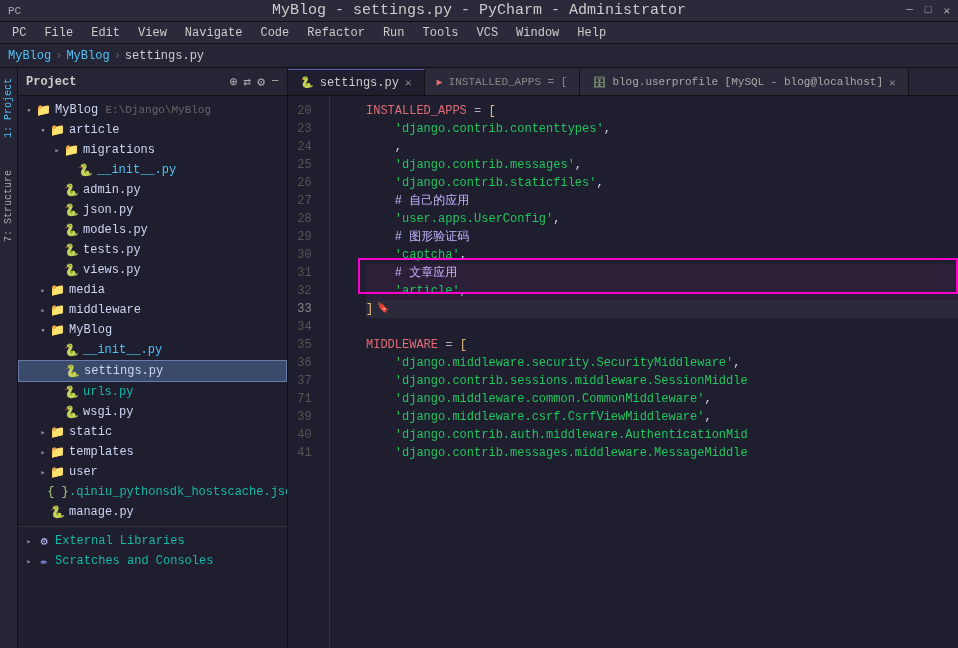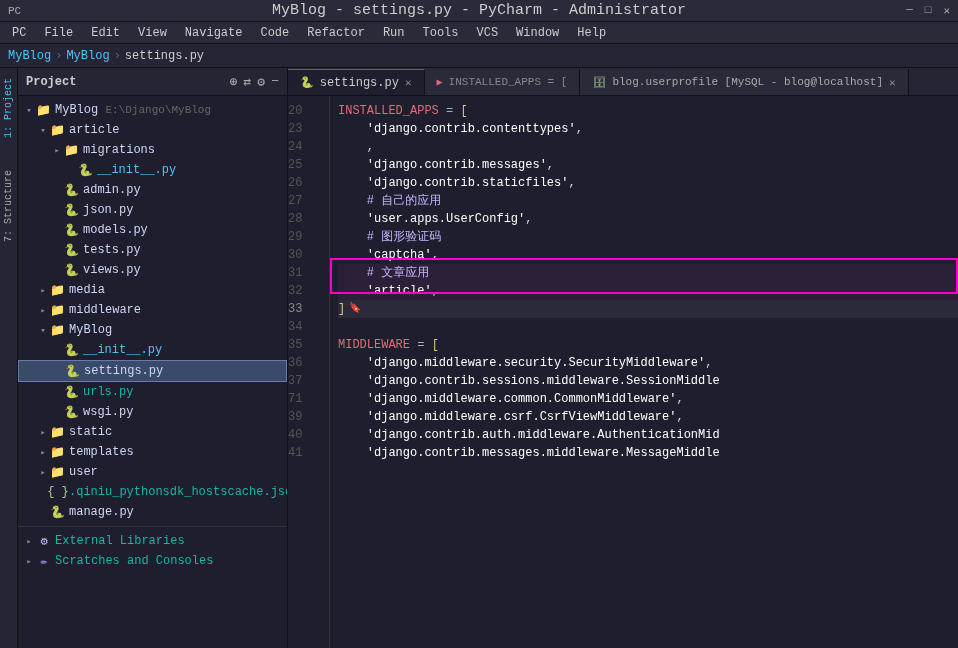--- a/index.html
+++ b/index.html
@@ -231,21 +231,21 @@
       flex: 1;
       display: flex;
       overflow: hidden;
       position: relative;
     }
 
     .line-numbers {
       width: 42px;
       background: #1e1e2e;
       padding: 6px 0;
-      text-align: left;
+      text-align: center;
       color: #555;
       font-size: 12px;
       line-height: 18px;
       padding-right: 8px;
       flex-shrink: 0;
       border-right: 1px solid #333;
       user-select: none;
     }
     .line-num {
       display: block;
@@ -255,30 +255,31 @@
       color: #888;
     }
 
     .code-area {
       flex: 1;
       overflow: auto;
       padding: 6px 0 6px 8px;
       font-size: 12px;
       line-height: 18px;
       position: relative;
+      margin-left: 28px;
     }
 
     .code-line {
       height: 18px;
       white-space: pre;
       display: flex;
       align-items: center;
     }
     .code-line.active-line { background: #2a2a3a; }
-    .str { color: #ffffff; }
+    .str { color: #22c55e; }
     .comment-zh { color: #c4b5fd; }
     .var { color: #e06c75; }
     .bracket { color: #e5c07b; }
     .op { color: #abb2bf; }
 
     
     .magenta-box {
       position: absolute;
       border: 2px solid #ff00cc;
       pointer-events: none;

